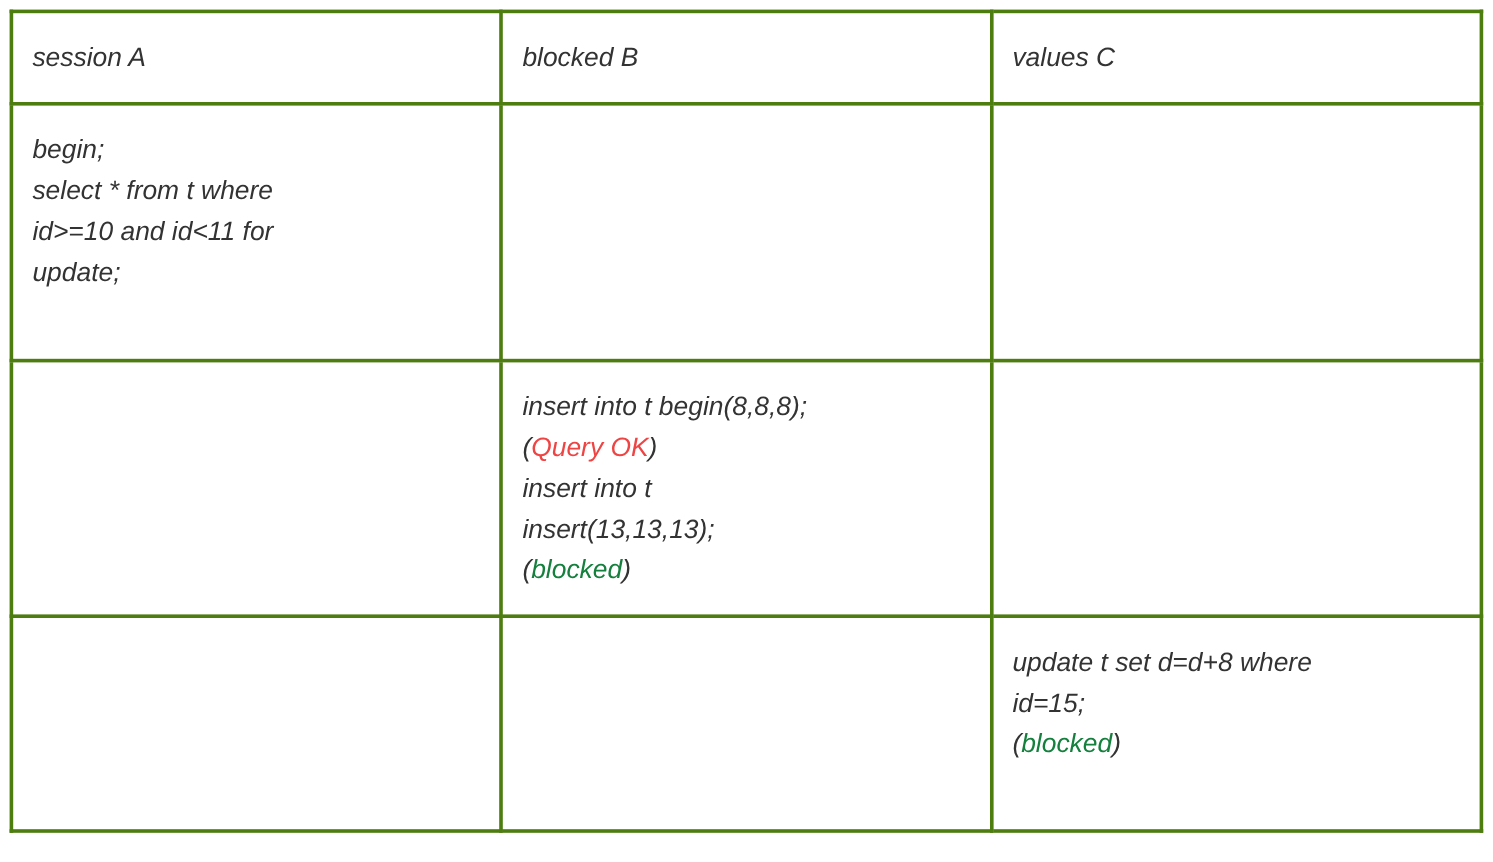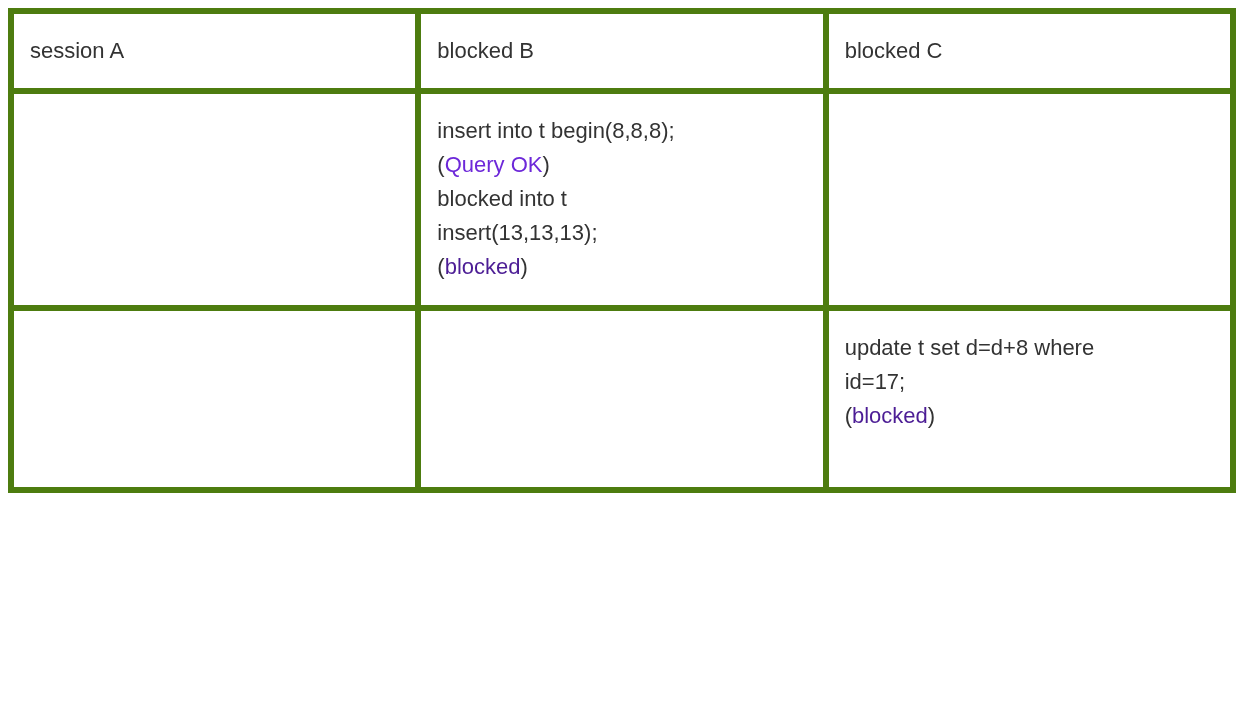--- a/index.html
+++ b/index.html
@@ -12,68 +12,80 @@
       font-size: 22px;
       color: #333333;
       background: #ffffff;
     }
     table {
       border-collapse: collapse;
       width: 100%;
       table-layout: fixed;
     }
     td {
-      border: 6px solid #4d7c0f;
+      border: 3px solid #4d7c0f;
       padding: 20px 16px;
       vertical-align: top;
       line-height: 1.55;
       color: #333333;
+      font-style: italic;
     }
     td.header {
       font-weight: 400;
     }
     .ok {
-      color: #6d28d9;
+      color: #ef4444;
       margin-top: 38px;
     }
     .blocked {
-      color: #4c1d95;
+      color: #15803d;
     }
     .paren {
       color: #333333;
     }
   </style>
 </head>
 <body>
 
 <table>
   <tbody>
       <tr>
     <td class="header">session A</td>
     <td class="header">blocked B</td>
-    <td class="header">blocked C</td>
+    <td class="header">values C</td>
   </tr>
 
+  <tr>
+    <td>
+      <span>begin;</span><br>
+      <span>select * from t where</span><br>
+      <span>id&gt;=10 and id&lt;11 for</span><br>
+      <span>update;</span><br>
+      &nbsp;
+    </td>
+    <td></td>
+    <td></td>
+  </tr>
 
   <tr>
     <td></td>
     <td>
       <span>insert into t begin(8,8,8);</span><br>
       <span class="paren">(</span><span class="ok">Query OK</span><span class="paren">)</span><br>
-      <span>blocked into t</span><br>
+      <span>insert into t</span><br>
       <span>insert(13,13,13);</span><br>
       <span class="paren">(</span><span class="blocked">blocked</span><span class="paren">)</span>
     </td>
     <td></td>
   </tr>
 
   <tr>
     <td></td>
     <td></td>
     <td>
       <span>update t set d=d+8 where</span><br>
-      <span>id=17;</span><br>
+      <span>id=15;</span><br>
       <span class="paren">(</span><span class="blocked">blocked</span><span class="paren">)</span><br>
       &nbsp;
     </td>
   </tr>
 </tbody>
   </table>
 
 </body></html>

